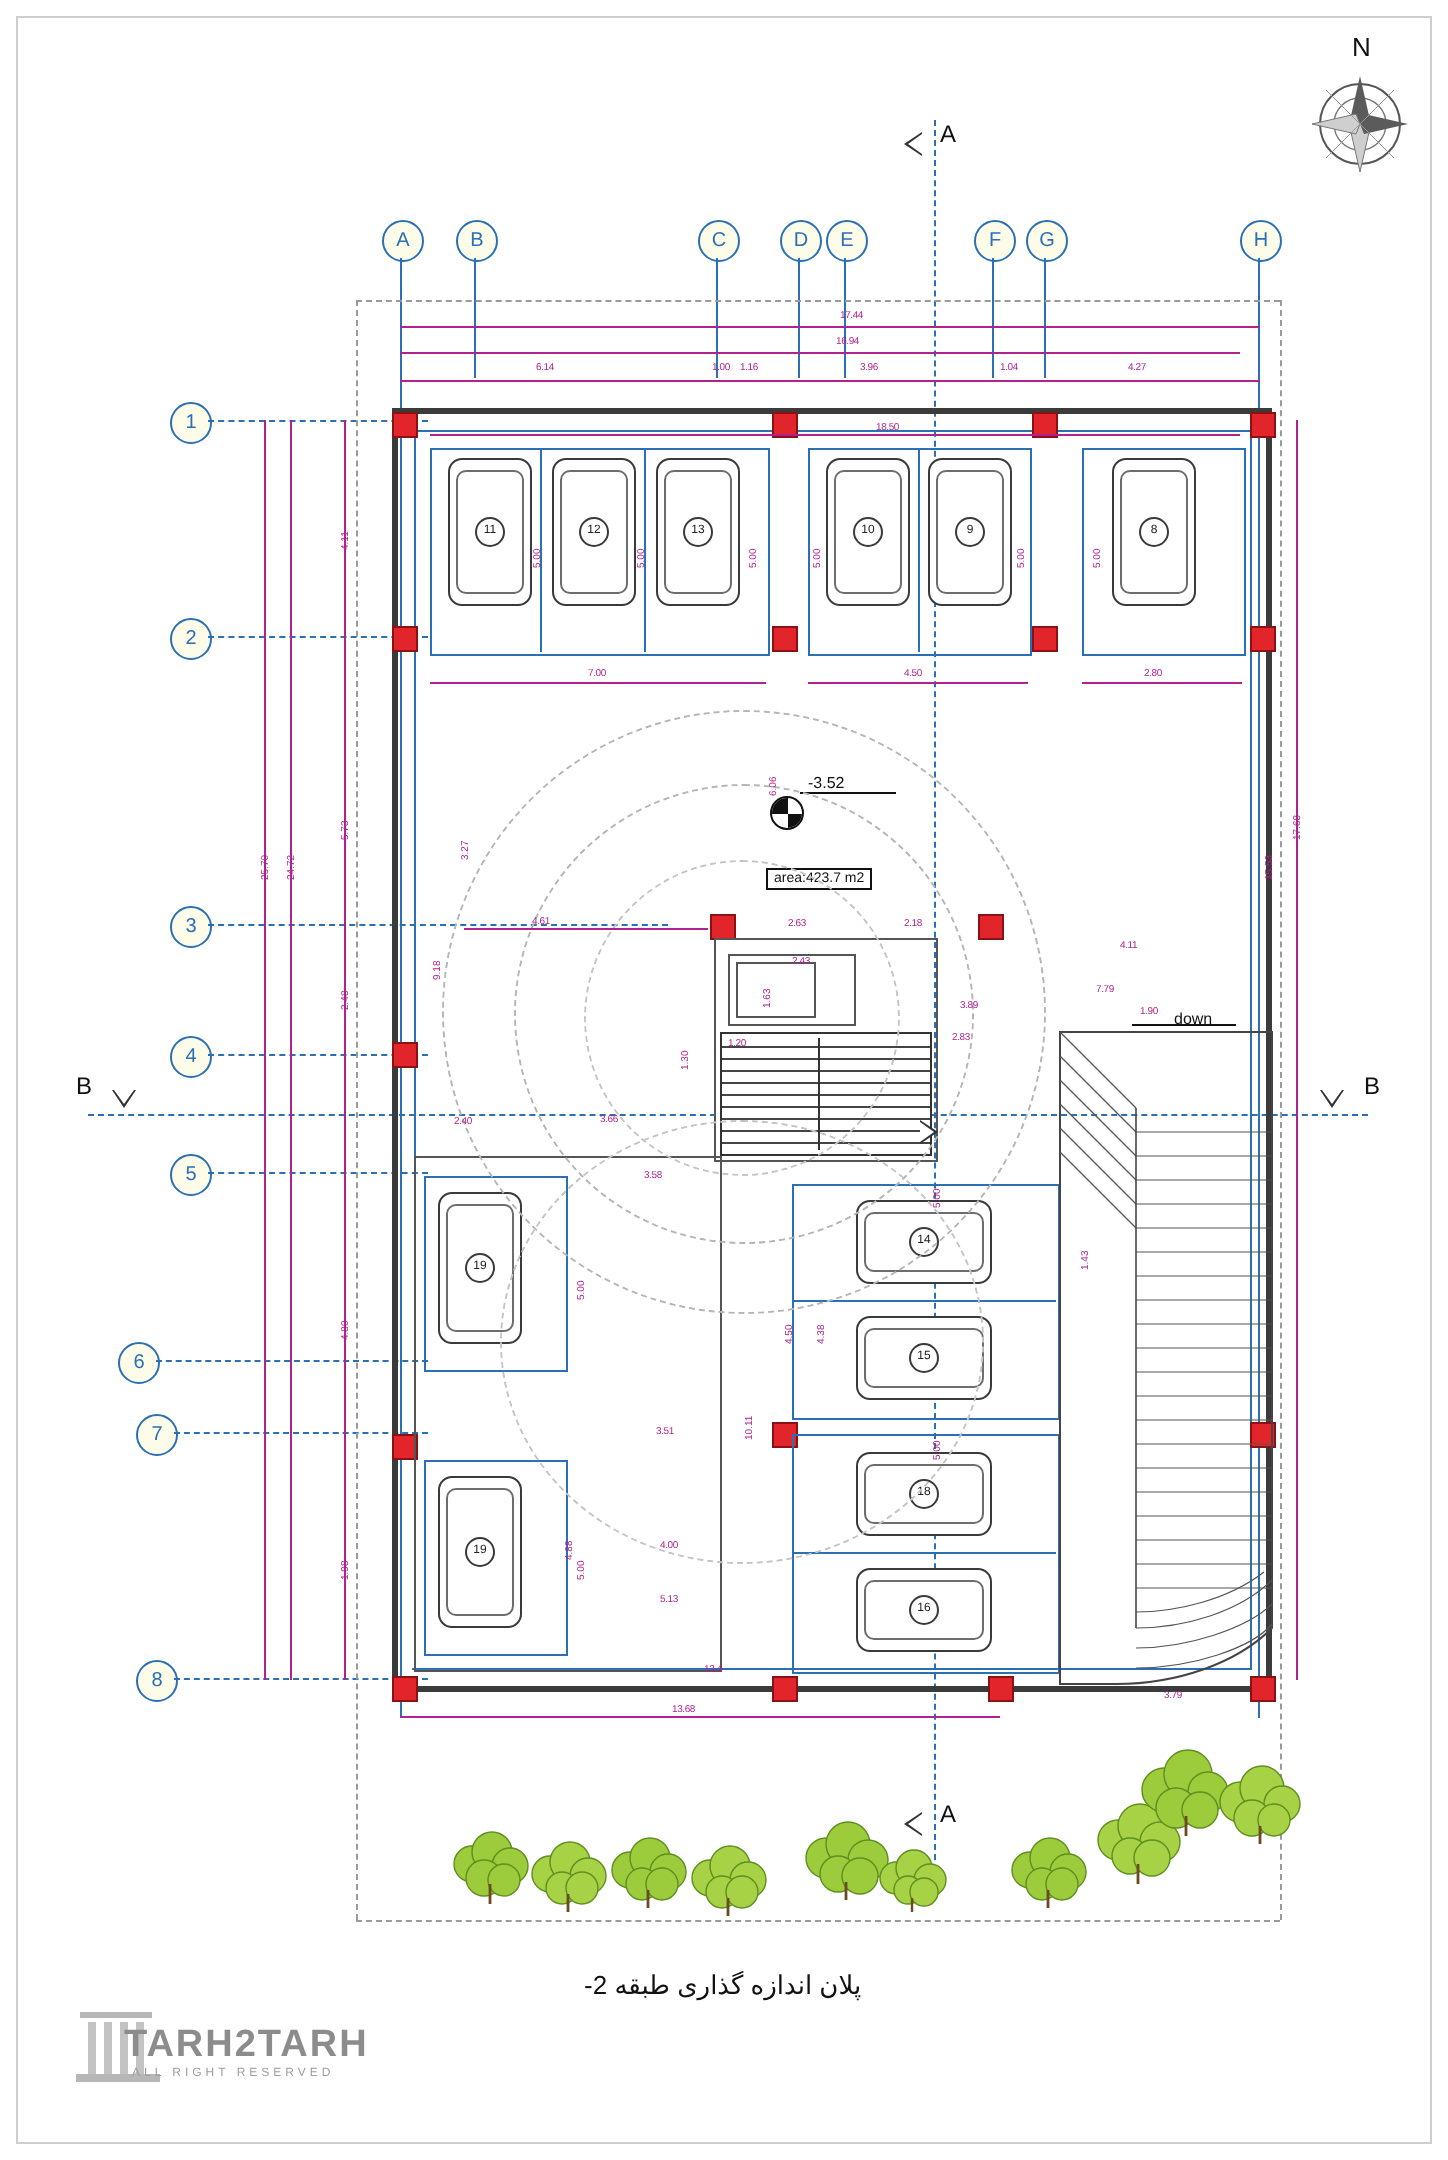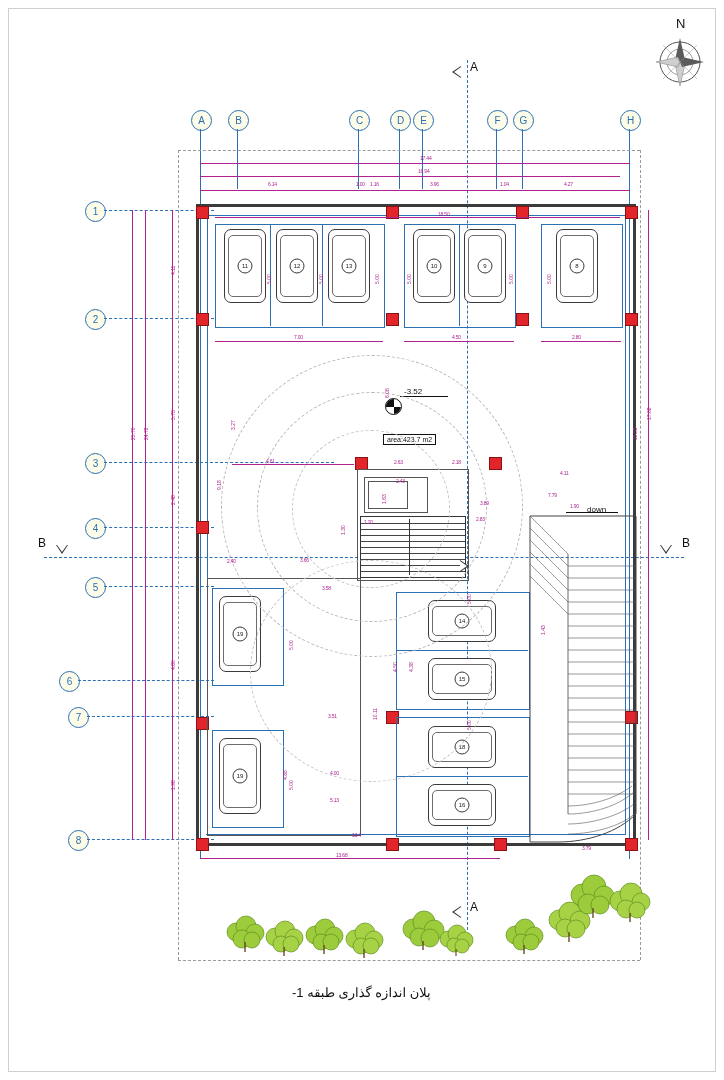--- a/index.html
+++ b/index.html
@@ -504,15 +504,27 @@
       <circle cx="14" cy="21" r="10"></circle>
           <circle cx="25" cy="14" r="11"></circle>
           <circle cx="35" cy="22" r="9"></circle>
       <circle cx="20" cy="29" r="9"></circle>
           <circle cx="31" cy="30" r="8"></circle>
         </g>
       <line x1="24" y1="33" x2="24" y2="42" stroke="#6b4a22" stroke-width="1.4"></line>
       </svg>
   </div>
 
-  <div class="title" style="left:292px;top:985px;">پلان اندازه گذاری طبقه 1-</div>
-
+  <div class="title" style="left:292px;top:985px;">پلان اندازه گذاری طبقه 2-</div>
+
+  <div class="logo" style="left:36px;top:1000px;width:200px;height:56px;">
+    <svg width="46" height="40" style="position:absolute;left:0;top:2px;">
+      <rect x="4" y="4" width="36" height="3" fill="#b7b7b7"></rect>
+      <rect x="8" y="9" width="4" height="26" fill="#c3c3c3"></rect>
+      <rect x="16" y="9" width="4" height="26" fill="#c3c3c3"></rect>
+      <rect x="24" y="9" width="4" height="26" fill="#c3c3c3"></rect>
+      <rect x="32" y="9" width="4" height="26" fill="#c3c3c3"></rect>
+      <rect x="2" y="35" width="42" height="4" fill="#b7b7b7"></rect>
+    </svg>
+    <div class="t1" style="position:absolute;left:26px;top:12px;">TARH2TARH</div>
+    <div class="t2" style="position:absolute;left:30px;top:34px;">ALL RIGHT RESERVED</div>
+  </div>
 </div>
 
 </body></html>

